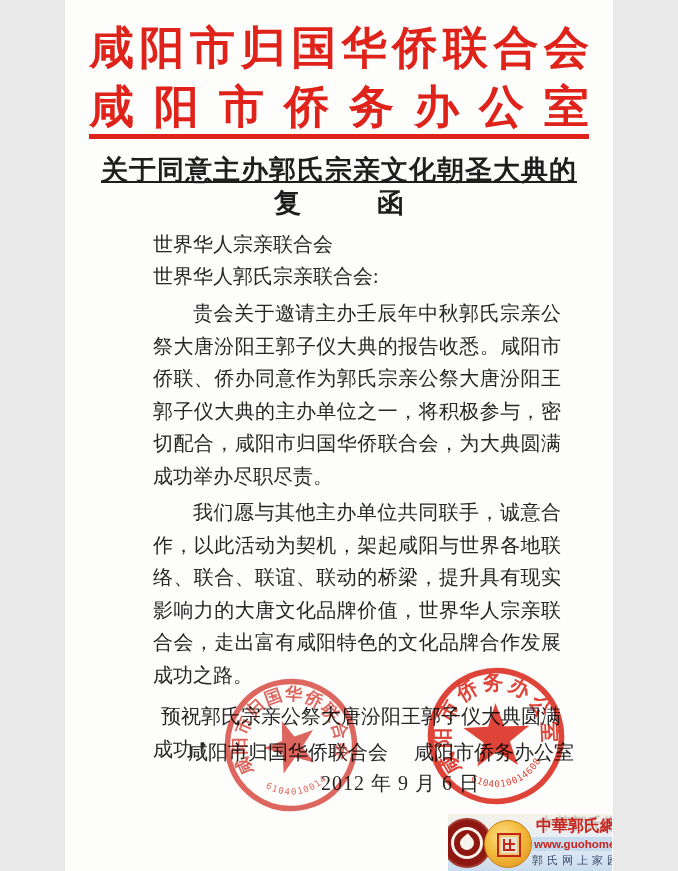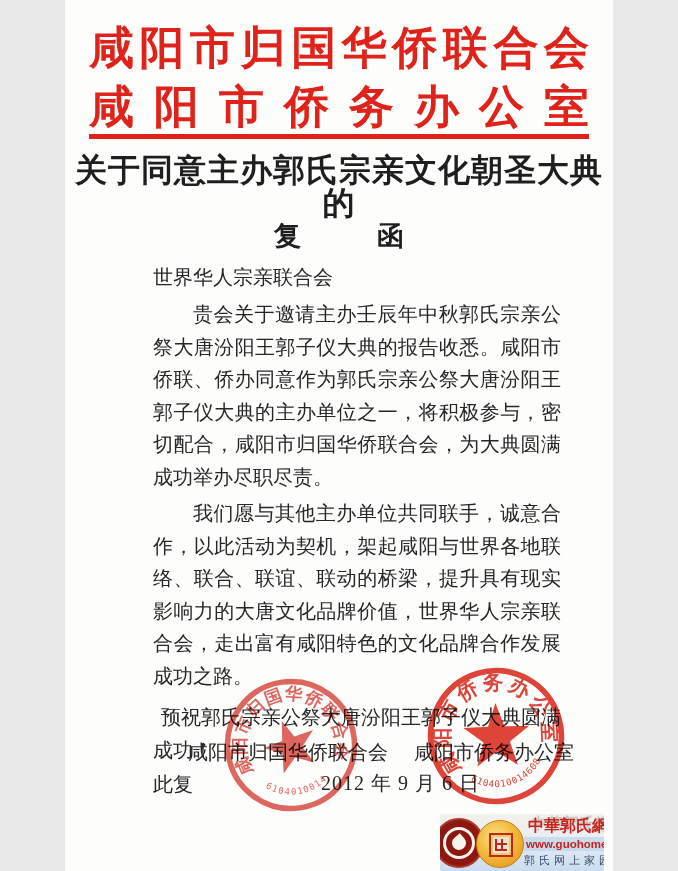--- a/index.html
+++ b/index.html
@@ -37,21 +37,21 @@
     border-top:3px solid #e0231a;
     border-bottom:2px solid #e0231a;
   }
   
   .doc-title {
     margin-top:15px;
     text-align:center;
     font-weight:bold;
     color:#1e1e1e;
   }
-  .doc-title .t1 { font-size:32px; line-height:33px; letter-spacing:1px; }
+  .doc-title .t1 { font-size:27px; line-height:33px; letter-spacing:1px;text-decoration:underline; }
   .doc-title .t2 {
     font-size:27px; line-height:33px;
     display:flex; justify-content:center; gap:76px;
   }
   
   .letter-body {
     margin:8px 52px 0 88px;
     font-size:20px;
     line-height:32.5px;
     text-align:justify;
@@ -81,21 +81,21 @@
     left:157px; top:676px; width:138px; height:138px;
     transform:rotate(-8deg); opacity:.82;
   }
   .seal-right {
     left:360px; top:665px; width:142px; height:142px;
     transform:rotate(-16deg); opacity:.9;
   }
   .seal svg { width:100%; height:100%; display:block; }
   
   .watermark {
-    position:absolute; right:9px; bottom:0;
+    position:absolute; right:1px; bottom:0;
     width:164px; height:57px;
     background:linear-gradient(180deg,#f4f1e9 0%,#e8eef5 45%,#c9dcee 100%);
     overflow:hidden;
   }
   .wm-badge-red {
     position:absolute; left:-6px; top:4px;
     width:50px; height:50px; border-radius:50%;
     background:#8e1712;
     border:2px solid #a43a2e;
   }
@@ -165,24 +165,24 @@
   <div class="doc-title">
     <div class="t1">关于同意主办郭氏宗亲文化朝圣大典的</div>
     <div class="t2">
       <span>复</span>
       <span>函</span>
     </div>
   </div>
 
   <div class="letter-body">
     <div class="recipient">世界华人宗亲联合会</div>
+    <div class="recipient">世界华人郭氏宗亲联合会:</div>
     <p class="para para-first">贵会关于邀请主办壬辰年中秋郭氏宗亲公祭大唐汾阳王郭子仪大典的报告收悉。咸阳市侨联、侨办同意作为郭氏宗亲公祭大唐汾阳王郭子仪大典的主办单位之一，将积极参与，密切配合，咸阳市归国华侨联合会，为大典圆满成功举办尽职尽责。</p>
     <p class="para">我们愿与其他主办单位共同联手，诚意合作，以此活动为契机，架起咸阳与世界各地联络、联合、联谊、联动的桥梁，提升具有现实影响力的大唐文化品牌价值，世界华人宗亲联合会，走出富有咸阳特色的文化品牌合作发展成功之路。</p>
     <p class="wish">预祝郭氏宗亲公祭大唐汾阳王郭子仪大典圆满成功！</p>
-    <p class="closing">此复</p>
   </div>
 
   <div class="sign-row">
     <span>咸阳市归国华侨联合会</span><span class="org-gap"></span><span>咸阳市侨务办公室</span>
   </div>
   <div class="date-line">2012 年 9 月 6 日</div>
 
   <div class="seal seal-left">
     <svg viewBox="0 0 200 200">
       <defs>

